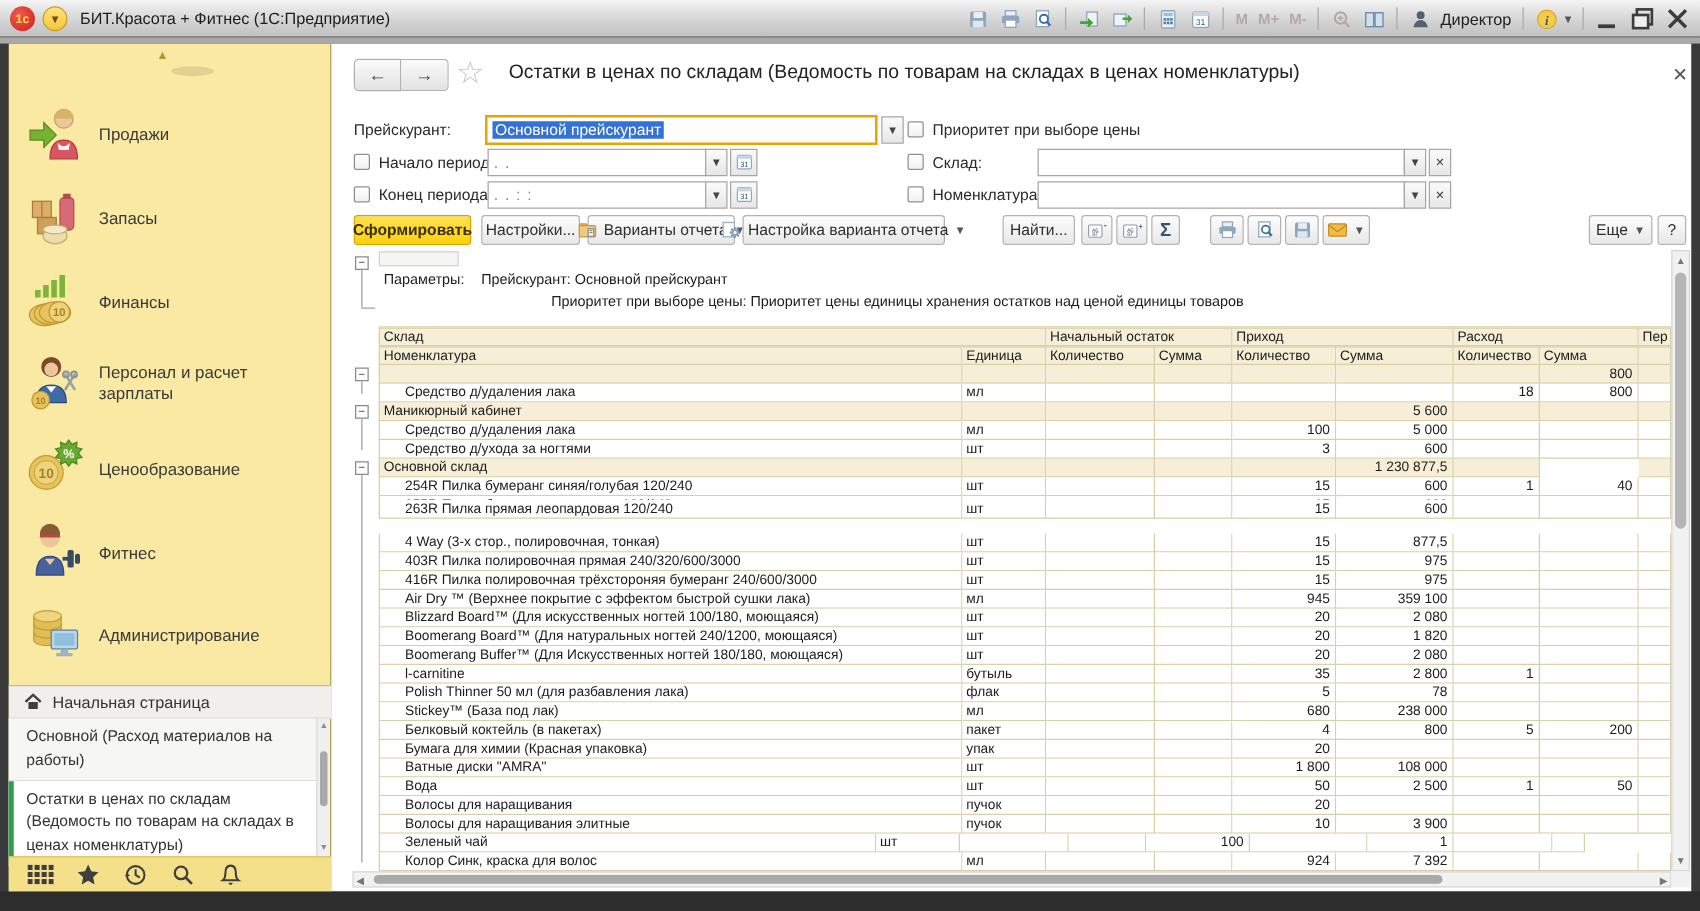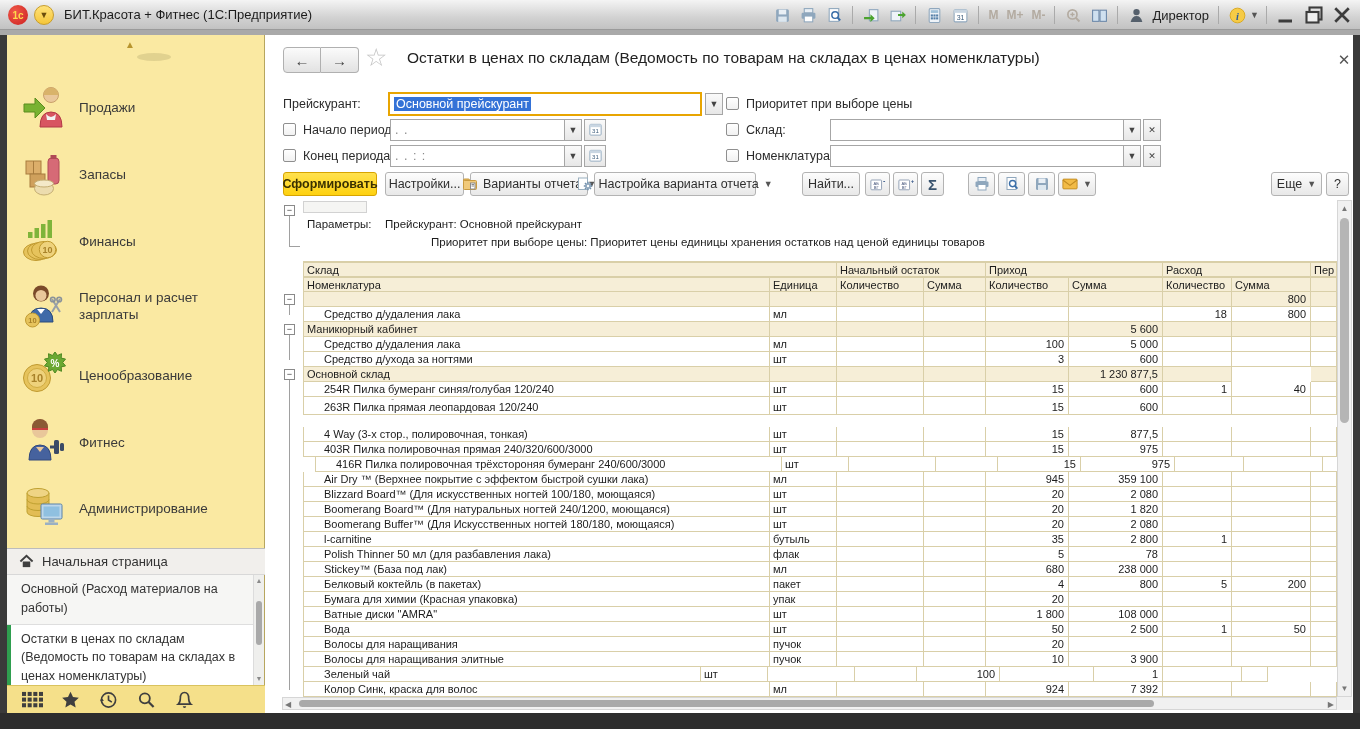--- a/index.html
+++ b/index.html
@@ -77,21 +77,21 @@
   .btn .i{display:flex;}
   .btn .i svg{width:16px;height:16px;}
   .btn .car{font-size:9px;color:#555;}
   .sum-g{font-size:15px;font-weight:bold;color:#39536e;}
   
   .grid{position:absolute;left:17px;top:165px;width:1070px;height:510px;font-size:11px;color:#1c1c1c;}
   .params{position:absolute;left:21px;top:0;width:1034px;height:62px;border-bottom:1px solid #d9cfa8;box-sizing:border-box;background:#fff;}
   .corner-cell{position:absolute;left:0;top:1px;width:64px;height:12px;background:#f5f5f3;border:1px solid #d2d2d2;box-sizing:border-box;}
   .params .plabel{position:absolute;left:4px;top:18px;font-size:11.5px;}
   .params .pline1{position:absolute;left:82px;top:18px;font-size:11.5px;}
-  .params .pline2{position:absolute;left:88px;top:36px;font-size:11.5px;white-space:nowrap;padding-left:40px;}
+  .params .pline2{position:absolute;left:98px;top:36px;font-size:11.5px;white-space:nowrap;padding-left:40px;}
   .hrow,.trow{position:absolute;left:21px;display:flex;height:15px;}
   .c{box-sizing:border-box;border-right:1px solid #d9cfa8;border-bottom:1px solid #d9cfa8;overflow:hidden;white-space:nowrap;
     line-height:14px;padding:0 3px;}
   .c.first{border-left:1px solid #d9cfa8;}
   .hc{background:#f6eed7;border-top:1px solid #d9cfa8;}
   .num{text-align:right;padding-right:4px;}
   .trow.g .c{background:#f6eed7;}
   .trow.i .c{background:#fff;}
   .trow.i .name{padding-left:20px;}
   .gutter{position:absolute;left:0;top:0;width:21px;height:497px;}
@@ -687,21 +687,21 @@
           <div class="c" style="width: 67px;">шт</div>
           <div class="c num" style="width: 87px;"></div>
           <div class="c num" style="width: 62px;"></div>
           <div class="c num" style="width: 83px;">15</div>
           <div class="c num" style="width: 94px;">975</div>
           <div class="c num" style="width: 69px;"></div>
           <div class="c num" style="width: 79px;"></div>
           <div class="c" style="width: 26px;"></div>
         </div>
         <div class="trow i" style="top: 257px;">
-          <div class="c first name" style="width: 467px; margin-left: 12px;">416R Пилка полировочная трёхстороняя бумеранг 240/600/3000</div>
+          <div class="c first name" style="width: 467px;">416R Пилка полировочная трёхстороняя бумеранг 240/600/3000</div>
           <div class="c" style="width: 67px;">шт</div>
           <div class="c num" style="width: 87px;"></div>
           <div class="c num" style="width: 62px;"></div>
           <div class="c num" style="width: 83px;">15</div>
           <div class="c num" style="width: 94px;">975</div>
           <div class="c num" style="width: 69px;"></div>
           <div class="c num" style="width: 79px;"></div>
           <div class="c" style="width: 26px;"></div>
         </div>
         <div class="trow i" style="top: 272px;">

